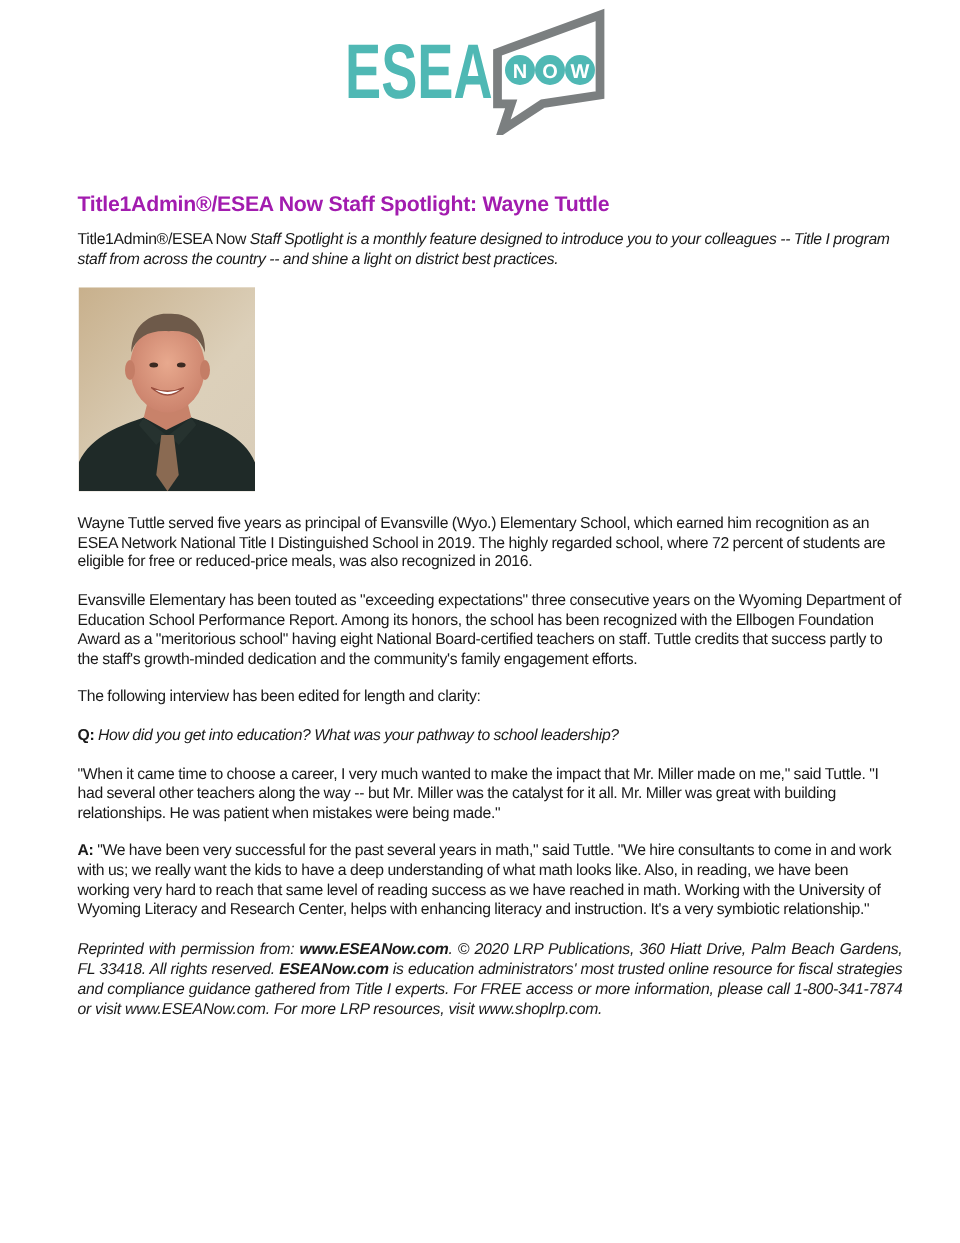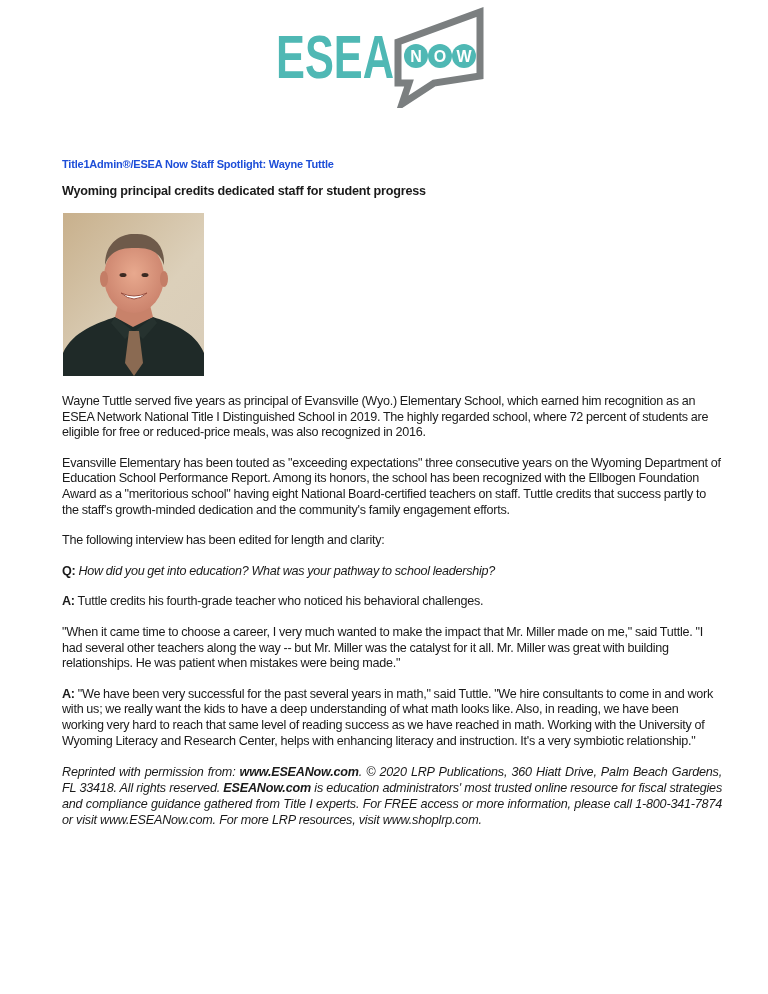--- a/index.html
+++ b/index.html
@@ -8,21 +8,21 @@
     font-family: "Liberation Sans", sans-serif;
     color: #1a1a1a;
   }
   .logo { position: absolute; left: 276px; top: 4px; width: 212px; height: 104px; }
   .page { position: absolute; left: 62px; top: 156px; width: 660px; }
   .p {
     font-size: 12.6px; line-height: 15.6px; margin: 0 0 15px 0;
     letter-spacing: -0.25px; word-spacing: -0.3px;
   }
   .title-red {
-    color: #1d4ed8; font-weight: bold; font-size: 11px; line-height: 16px;
+    color: #a21caf; font-weight: bold; font-size: 17px; line-height: 16px;
     letter-spacing: -0.2px; margin: 0 0 12px 0;
   }
   .subhead { font-weight: bold; font-size: 12.6px; letter-spacing: -0.2px; margin: 0 0 15px 0; }
   .photo {
     width: 141px; height: 163px; margin: 0 0 18px 1px; position: relative; overflow: hidden;
     background: linear-gradient(180deg, #cdb997 0%, #d8cab0 40%, #d6c9b4 100%);
   }
   .it { font-style: italic; }
   .b { font-weight: bold; }
   .footer {
@@ -47,22 +47,22 @@
     <text x="140" y="58" text-anchor="middle" font-family="Liberation Sans, sans-serif" font-size="16" font-weight="bold" fill="#ffffff">N</text>
     <text x="164" y="58" text-anchor="middle" font-family="Liberation Sans, sans-serif" font-size="16" font-weight="bold" fill="#ffffff">O</text>
     <text x="188" y="58" text-anchor="middle" font-family="Liberation Sans, sans-serif" font-size="16" font-weight="bold" fill="#ffffff">W</text>
   </svg>
 </div>
 
 <div class="page">
 
   <div class="title-red">Title1Admin®/ESEA Now Staff Spotlight: Wayne Tuttle</div>
 
+  <p class="p"><span>Title1Admin®/ESEA Now </span><span class="it">Staff Spotlight is a monthly feature designed to introduce you to your colleagues -- Title I program staff from across the country -- and shine a light on district best practices.</span></p>
 
-  <div class="subhead">Wyoming principal credits dedicated staff for student progress</div>
 
   <div class="photo">
     <svg width="141" height="163" viewBox="0 0 141 163">
       <defs>
         <linearGradient id="bg" x1="0" y1="0" x2="1" y2="1">
           <stop offset="0" stop-color="#c8b08c"></stop>
           <stop offset="0.6" stop-color="#dcd0ba"></stop>
           <stop offset="1" stop-color="#d9cdb9"></stop>
         </linearGradient>
         <radialGradient id="skin" cx="0.5" cy="0.45" r="0.6">
@@ -94,21 +94,20 @@
       <path d="M58 80 Q71 92 84 80 Q71 86 58 80 Z" fill="#ffffff" stroke="#9a4e3e" stroke-width="1"></path>
     </svg>
   </div>
 
   <p class="p">Wayne Tuttle served five years as principal of Evansville (Wyo.) Elementary School, which earned him recognition as an ESEA Network National Title I Distinguished School in 2019. The highly regarded school, where 72 percent of students are eligible for free or reduced-price meals, was also recognized in 2016.</p>
   <p class="p">Evansville Elementary has been touted as "exceeding expectations" three consecutive years on the Wyoming Department of Education School Performance Report. Among its honors, the school has been recognized with the Ellbogen Foundation Award as a "meritorious school" having eight National Board-certified teachers on staff. Tuttle credits that success partly to the staff's growth-minded dedication and the community's family engagement efforts.</p>
   <p class="p">The following interview has been edited for length and clarity:</p>
 
   <p class="p"><span class="b">Q:</span><span class="it"> How did you get into education? What was your pathway to school leadership?</span></p>
 
-  <p class="p"><span class="b">A:</span><span> Tuttle credits his fourth-grade teacher who noticed his behavioral challenges.</span></p>
 
   <p class="p">"When it came time to choose a career, I very much wanted to make the impact that Mr. Miller made on me," said Tuttle. "I had several other teachers along the way -- but Mr. Miller was the catalyst for it all. Mr. Miller was great with building relationships. He was patient when mistakes were being made."</p>
 
 
 
   <p class="p"><span class="b">A:</span><span> "We have been very successful for the past several years in math," said Tuttle. "We hire consultants to come in and work with us; we really want the kids to have a deep understanding of what math looks like. Also, in reading, we have been working very hard to reach that same level of reading success as we have reached in math. Working with the University of Wyoming Literacy and Research Center, helps with enhancing literacy and instruction. It's a very symbiotic relationship."</span></p>
 
   <p class="footer"><span>Reprinted with permission from: </span><span class="b">www.ESEANow.com</span><span>. © 2020 LRP Publications, 360 Hiatt Drive, Palm Beach Gardens, FL 33418. All rights reserved. </span><span class="b">ESEANow.com</span><span> is education administrators' most trusted online resource for fiscal strategies and compliance guidance gathered from Title I experts. For FREE access or more information, please call 1-800-341-7874 or visit www.ESEANow.com. For more LRP resources, visit www.shoplrp.com.</span></p>
 
 </div>

